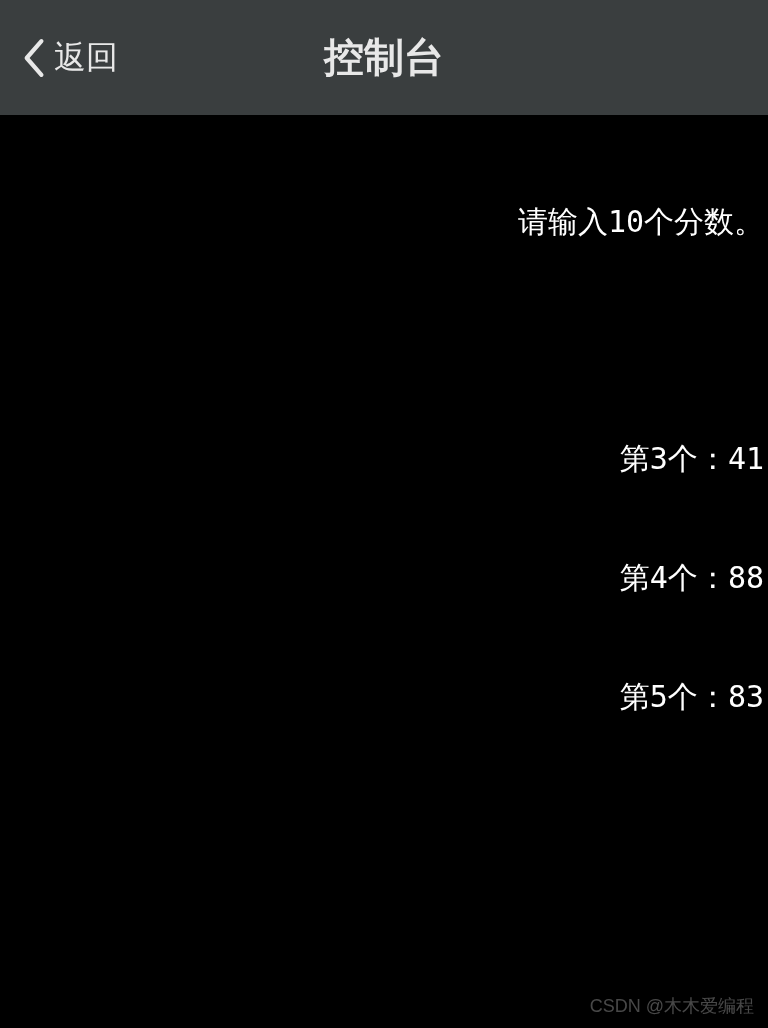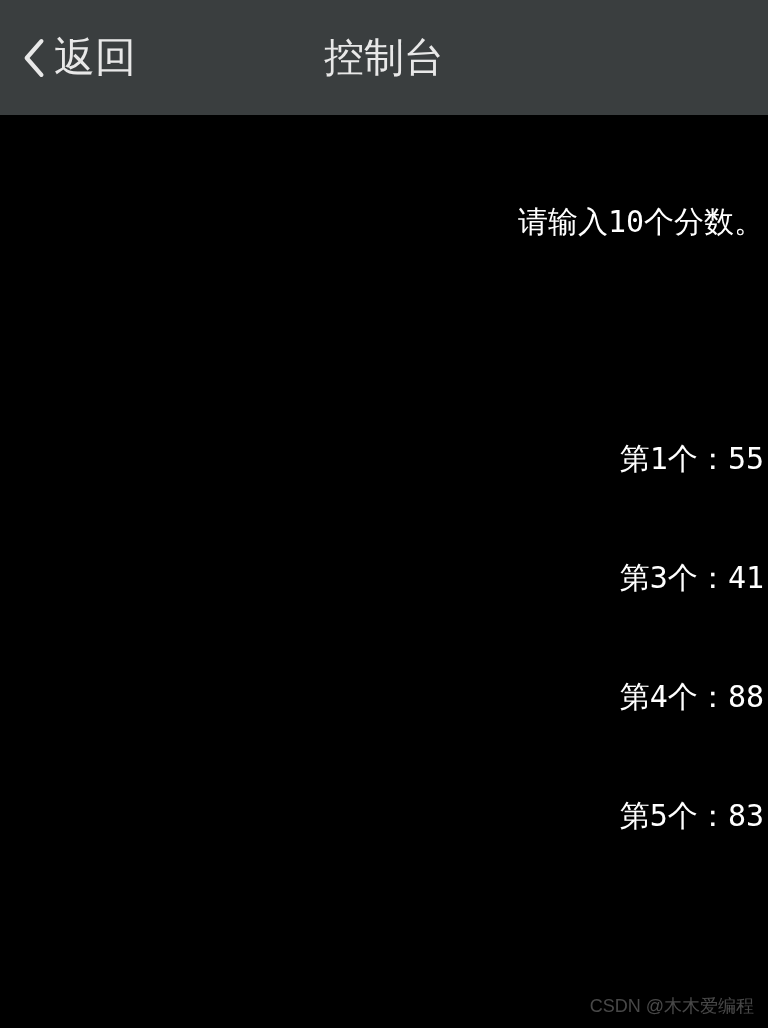--- a/index.html
+++ b/index.html
@@ -20,40 +20,40 @@
       height: 115px;
       display: flex;
       align-items: center;
       position: relative;
       padding: 0 20px;
     }
     .back-button {
       display: flex;
       align-items: center;
       color: #e8e8e8;
-      font-size: 41px;
+      font-size: 32px;
       cursor: pointer;
       text-align: right;
     }
     .back-chevron {
       margin-right: 8px;
       display: inline-flex;
       align-items: center;
     }
     .back-chevron svg {
       width: 26px;
       height: 42px;
     }
     .title {
       position: absolute;
       left: 50%;
       transform: translateX(-50%);
       color: #e8e8e8;
       font-size: 40px;
-      font-weight: normal;
+      font-weight: bold;
     }
     .console-area {
       padding: 8px 4px;
       color: #ffffff;
       font-size: 30px;
       line-height: 1.32;
       font-family: "Microsoft YaHei", "SimHei", monospace, sans-serif;
       white-space: pre;
     }
     .console-line {
@@ -83,21 +83,20 @@
       </svg>
     </span>
     <span>返回</span>
   </div>
   <div class="title">控制台</div>
 </div>
 
 <div class="console-area">
   <span class="console-line">请输入10个分数。</span>
   <div class="empty-line"></div>
-  <span class="console-line"><span>第1个：</span><span>55</span></span>
   <span class="console-line"><span>第3个：</span><span>41</span></span>
   <span class="console-line"><span>第4个：</span><span>88</span></span>
   <span class="console-line"><span>第5个：</span><span>83</span></span>
   
   
   
   
   
   
   

